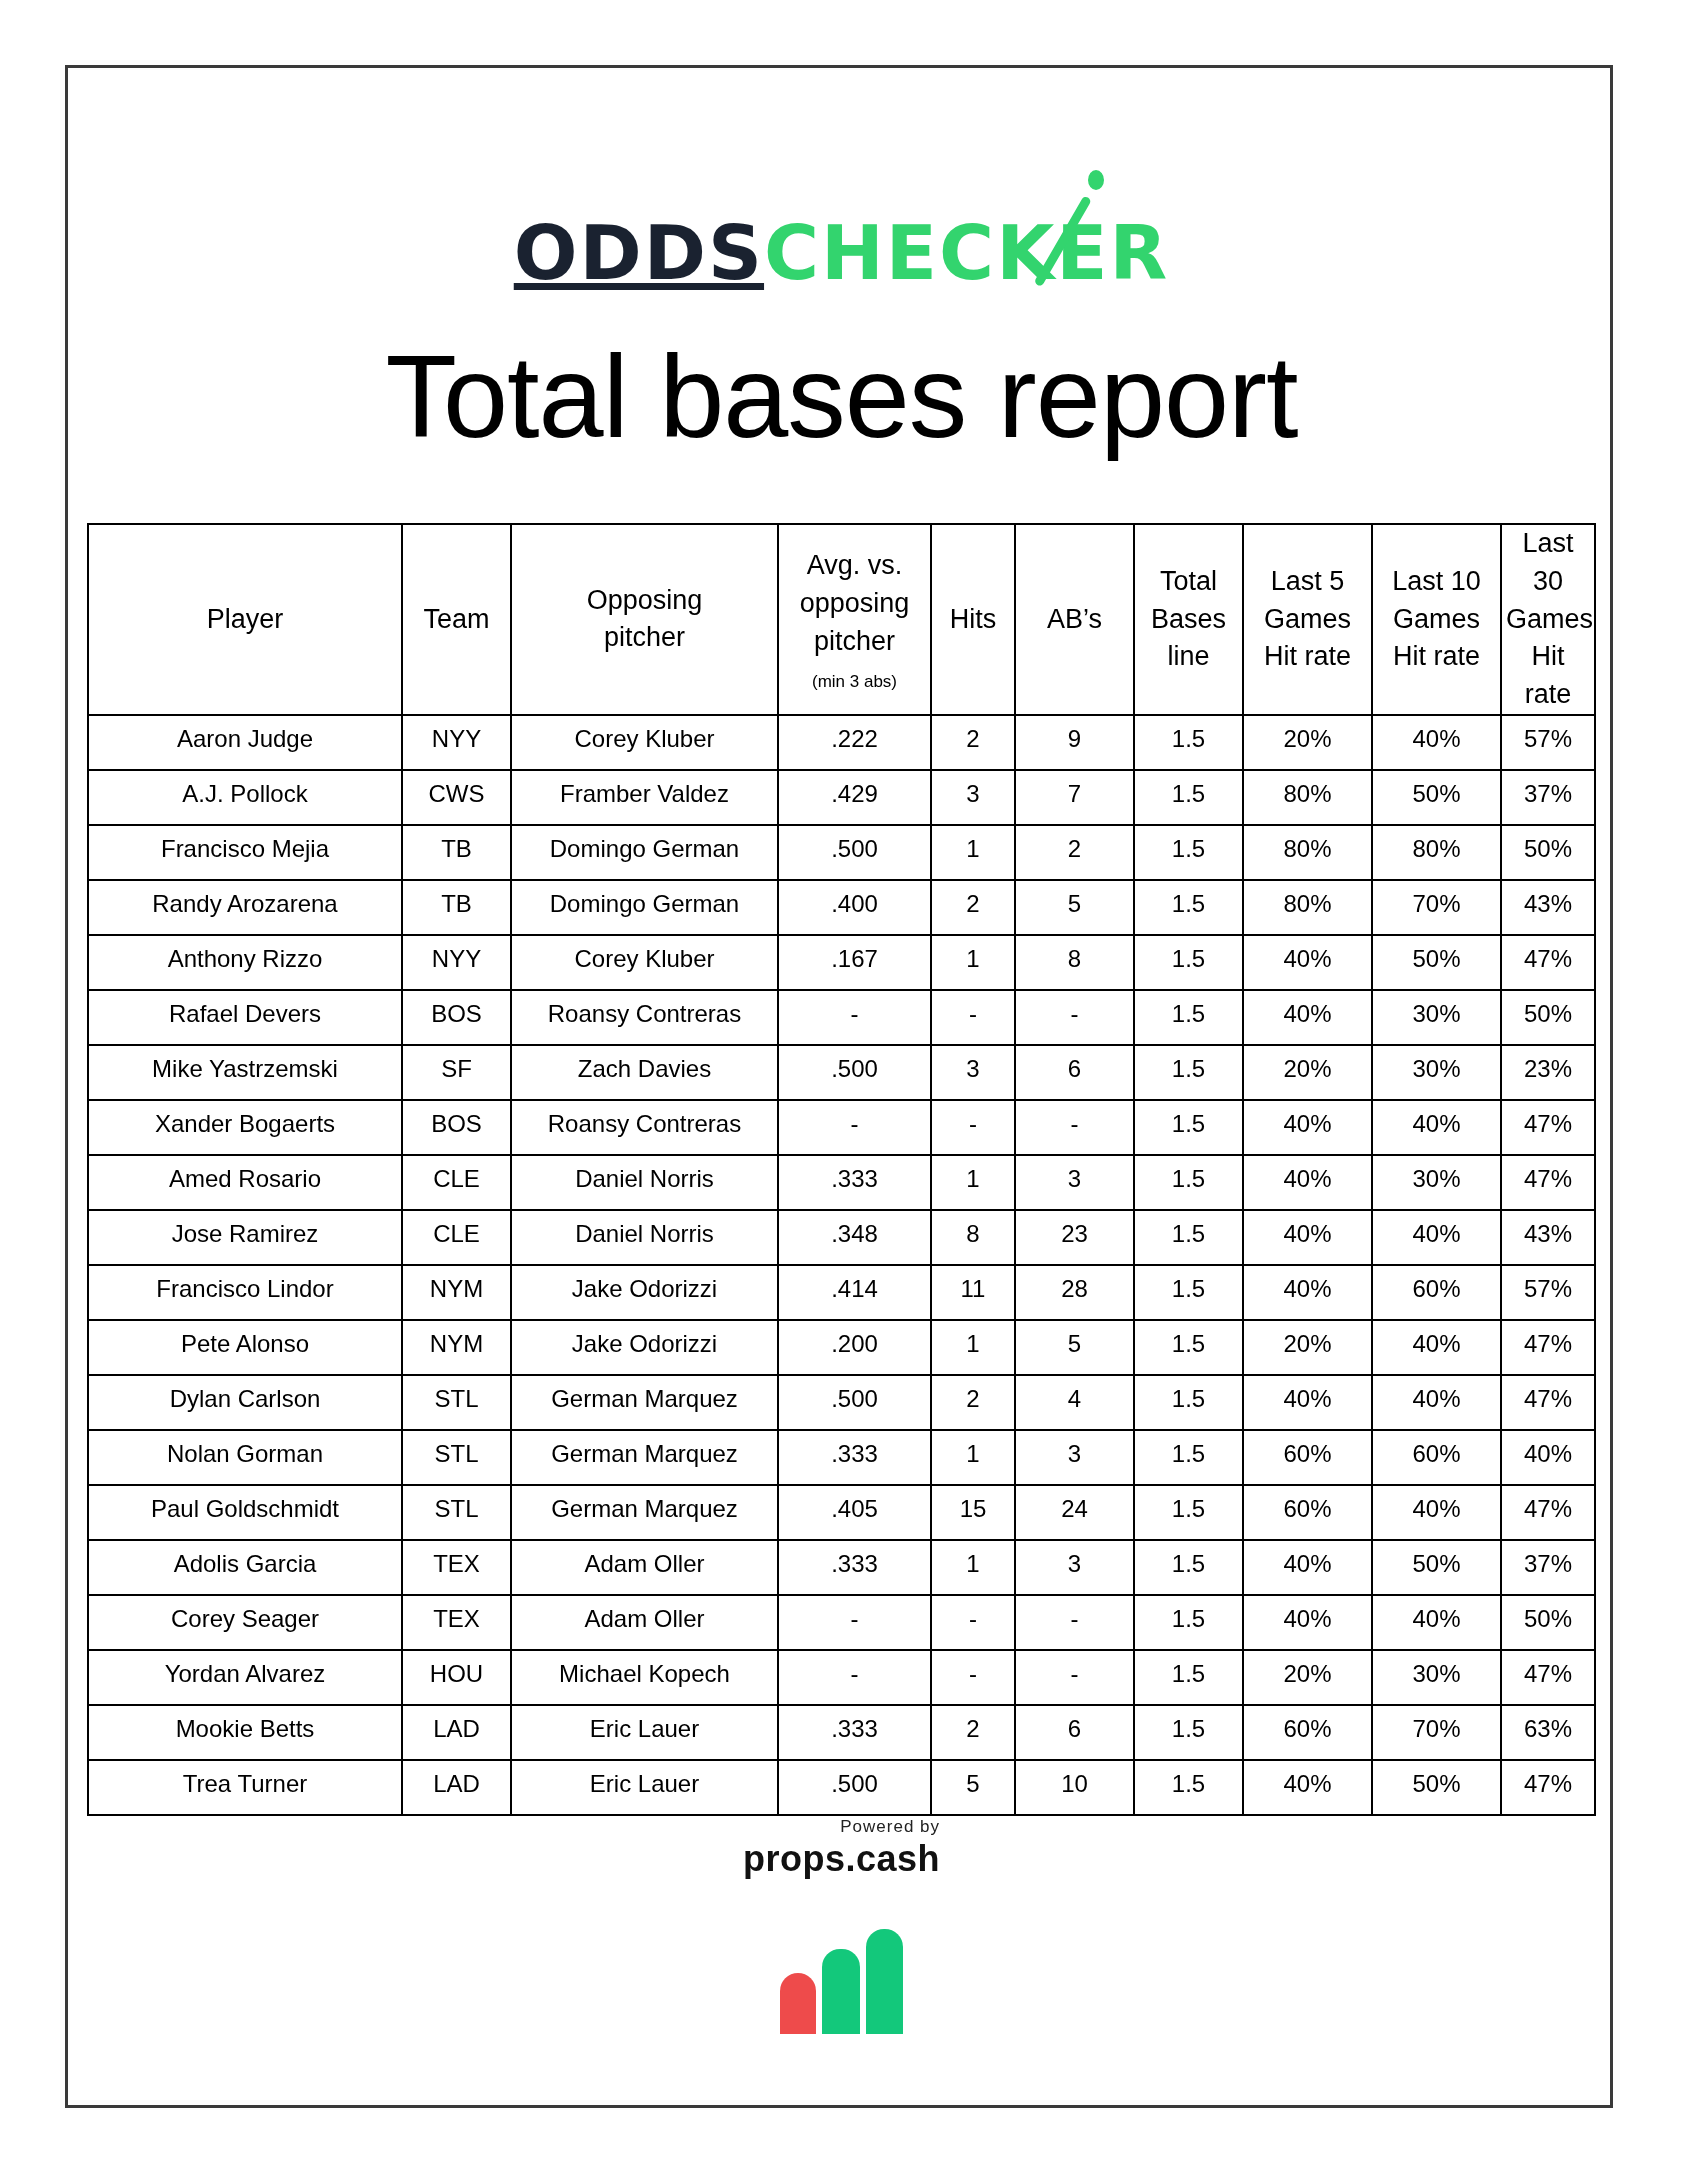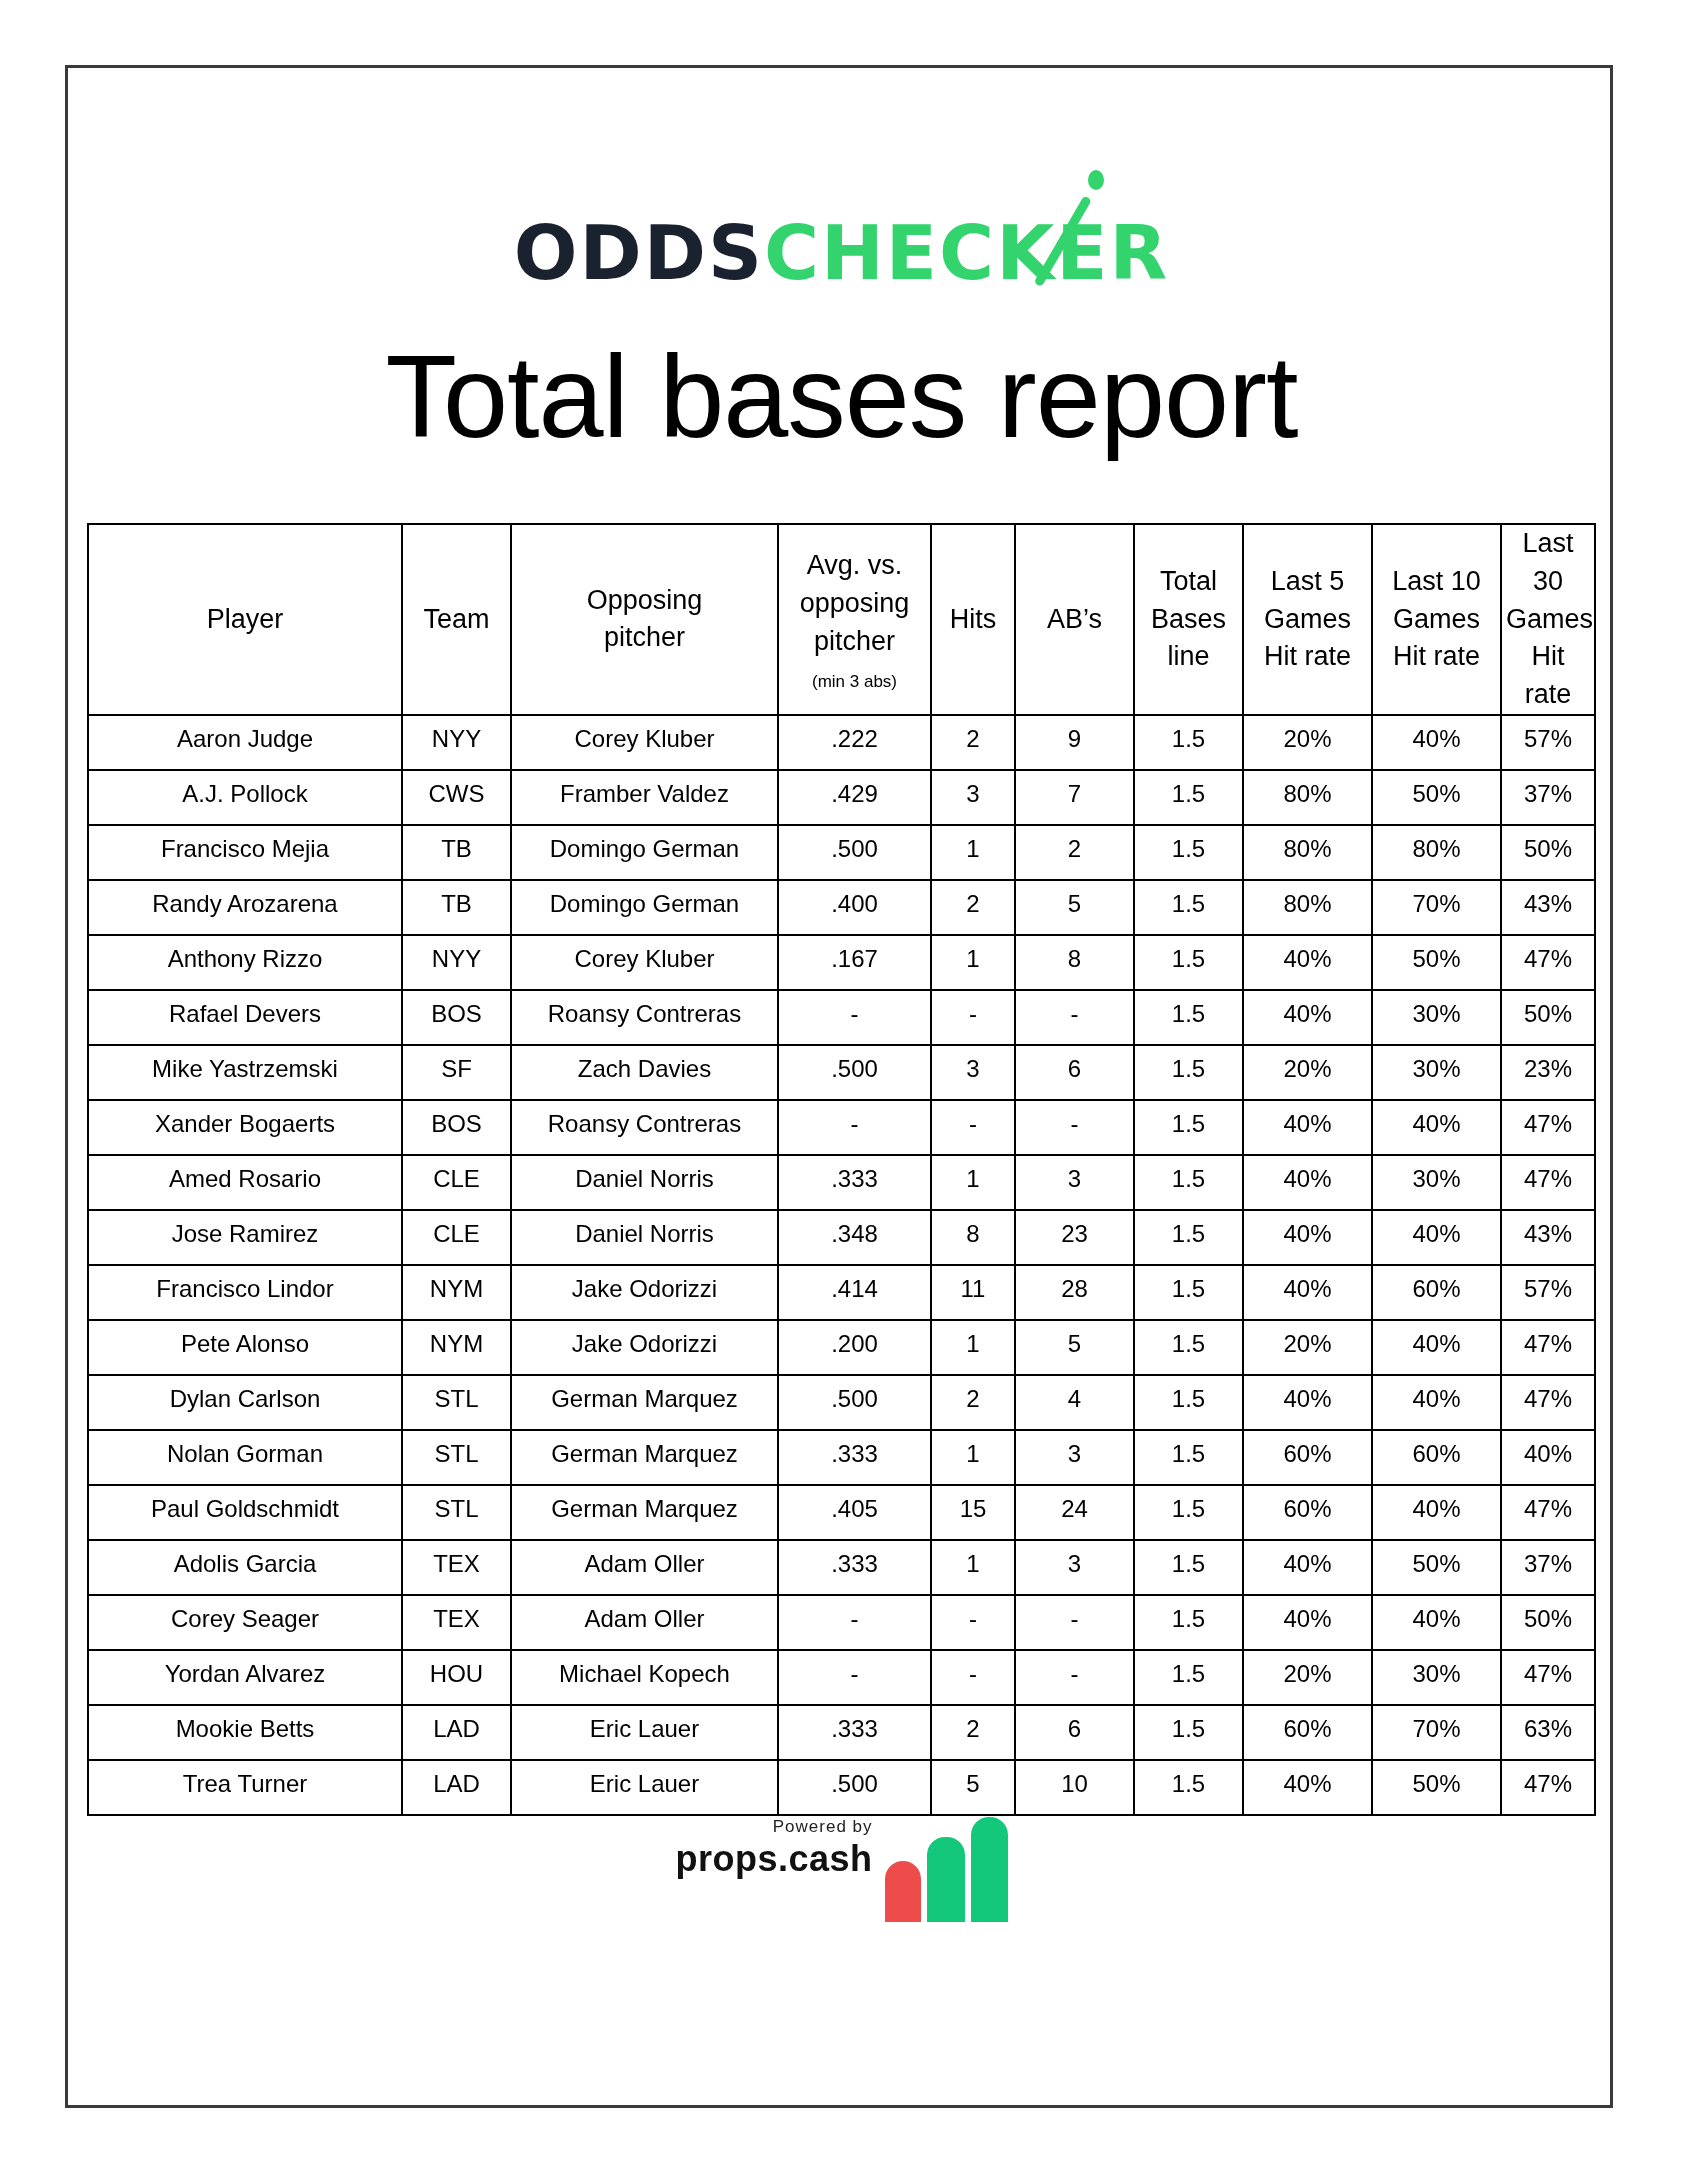--- a/index.html
+++ b/index.html
@@ -11,21 +11,21 @@
     position:absolute;left:65px;top:65px;width:1548px;height:2043px;
     border:3px solid #3a3a3a;box-sizing:border-box;
   }
   
   .logo{position:absolute;top:216px;left:0;width:100%;text-align:center;}
   .logo-wrap{
     position:relative;display:inline-block;white-space:nowrap;
     font-family:"DejaVu Sans", sans-serif;font-weight:bold;
     font-size:75px;letter-spacing:2px;line-height:1;
   }
-  .logo-dark{color:#1a2230;}
+  .logo-dark{color:#1a2230;text-decoration:underline;}
   .logo-green{color:#33d46e;}
   .logo-check{
     position:absolute;right:127px;bottom:6px;width:9px;height:101px;
     background:#33d46e;border-radius:5px;
     transform:rotate(30deg);transform-origin:50% 100%;
   }
   .logo-dot{
     position:absolute;right:65px;top:-46px;width:16px;height:20px;
     background:#33d46e;border-radius:50%;
   }
@@ -46,21 +46,21 @@
   table.report thead th{
     height:181px;font-size:27px;line-height:1.4;padding:0 4px;
   }
   table.report tbody td{
     height:47px;font-size:24px;padding:0 2px 6px 2px;
   }
   .subnote{font-size:17px;line-height:1.1;margin-top:12px;}
   
   .footer{
     position:absolute;top:1817px;left:0;width:100%;
-    display:flex;justify-content:center;align-items:flex-start;gap:12px;
+    display:flex;justify-content:center;align-items:center;gap:12px;flex-direction:column;
   }
   .footer-text{text-align:right;margin-bottom:36px;}
   .powered{font-size:17px;letter-spacing:1px;color:#222;line-height:1.2;}
   .brand{font-size:36px;font-weight:bold;color:#111;letter-spacing:0.5px;line-height:1.2;}
   .bars{display:flex;align-items:flex-end;gap:6px;}
   .bar{border-radius:18px 18px 0 0;}
   .bar.red{width:36px;height:61px;background:#ee4b4b;}
   .bar.g1{width:38px;height:85px;background:#13c87b;}
   .bar.g2{width:37px;height:105px;background:#13c87b;}
 </style>

